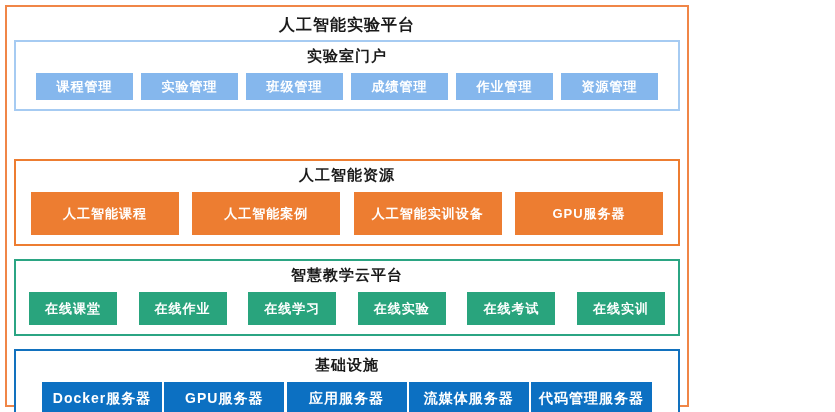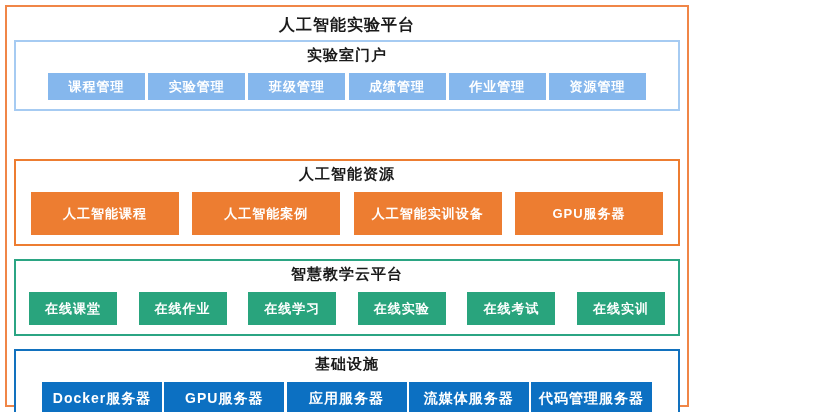--- a/index.html
+++ b/index.html
@@ -41,40 +41,39 @@
     background: #ffffff;
   }
   .section-title {
     text-align: center;
     font-size: 15px;
     font-weight: bold;
     color: #1a1a1a;
     line-height: 19px;
     margin-bottom: 8px;
     letter-spacing: 1px;
-    font-family: Liberation Serif, serif;
   }
   .row {
     display: flex;
     justify-content: space-between;
     align-items: center;
   }
   .btn {
     display: flex;
     align-items: center;
     justify-content: center;
     color: #ffffff;
     font-weight: bold;
     box-sizing: border-box;
     white-space: nowrap;
     letter-spacing: 1px;
   }
   
   .sec-portal { border-color: #A6CBF2; }
-  .sec-portal .row { padding: 0 32px; }
+  .sec-portal .row { padding: 0 20px; }
   .sec-portal .btn {
     background: #85B7ED;
     width: 97px;
     height: 27px;
     font-size: 13px;
   }
   
   .sec-resource { border-color: #ED7D31; margin-top: 48px; }
   .sec-resource .row { padding: 0 15px; }
   .sec-resource .btn {

